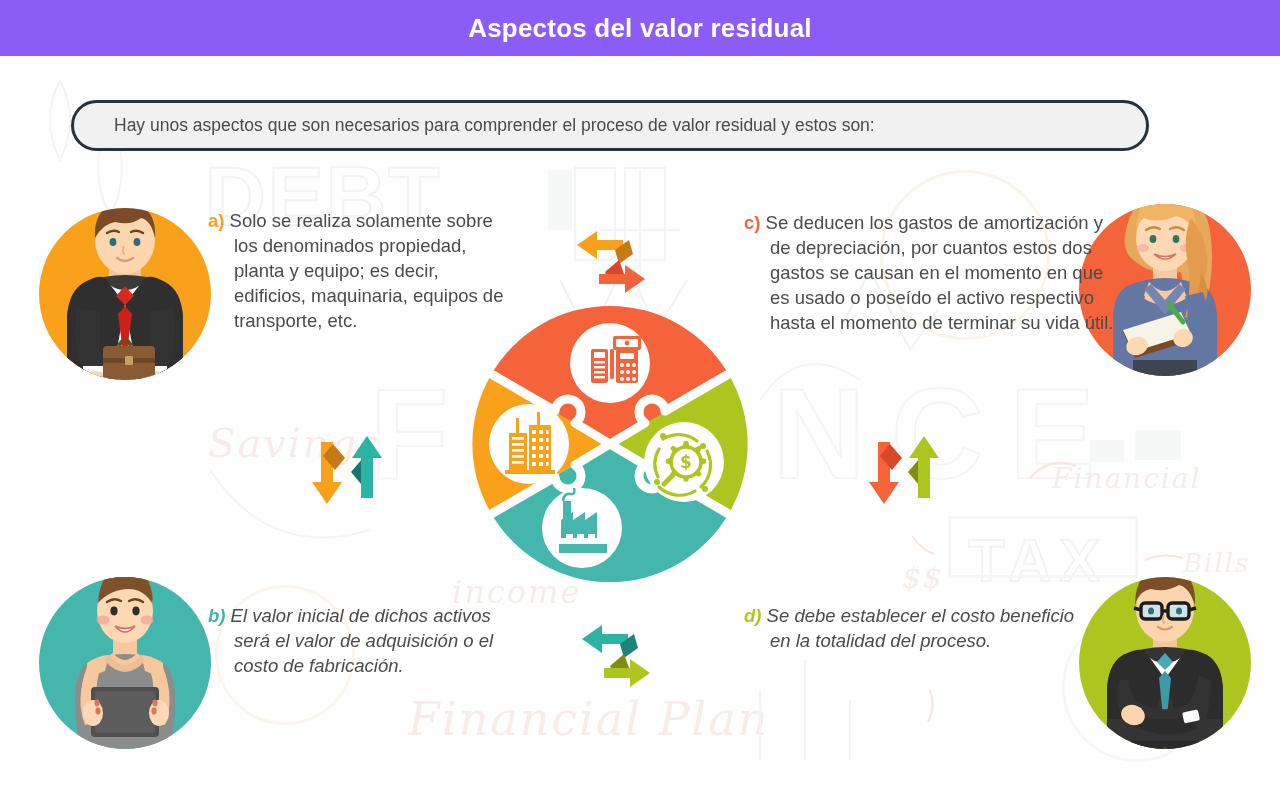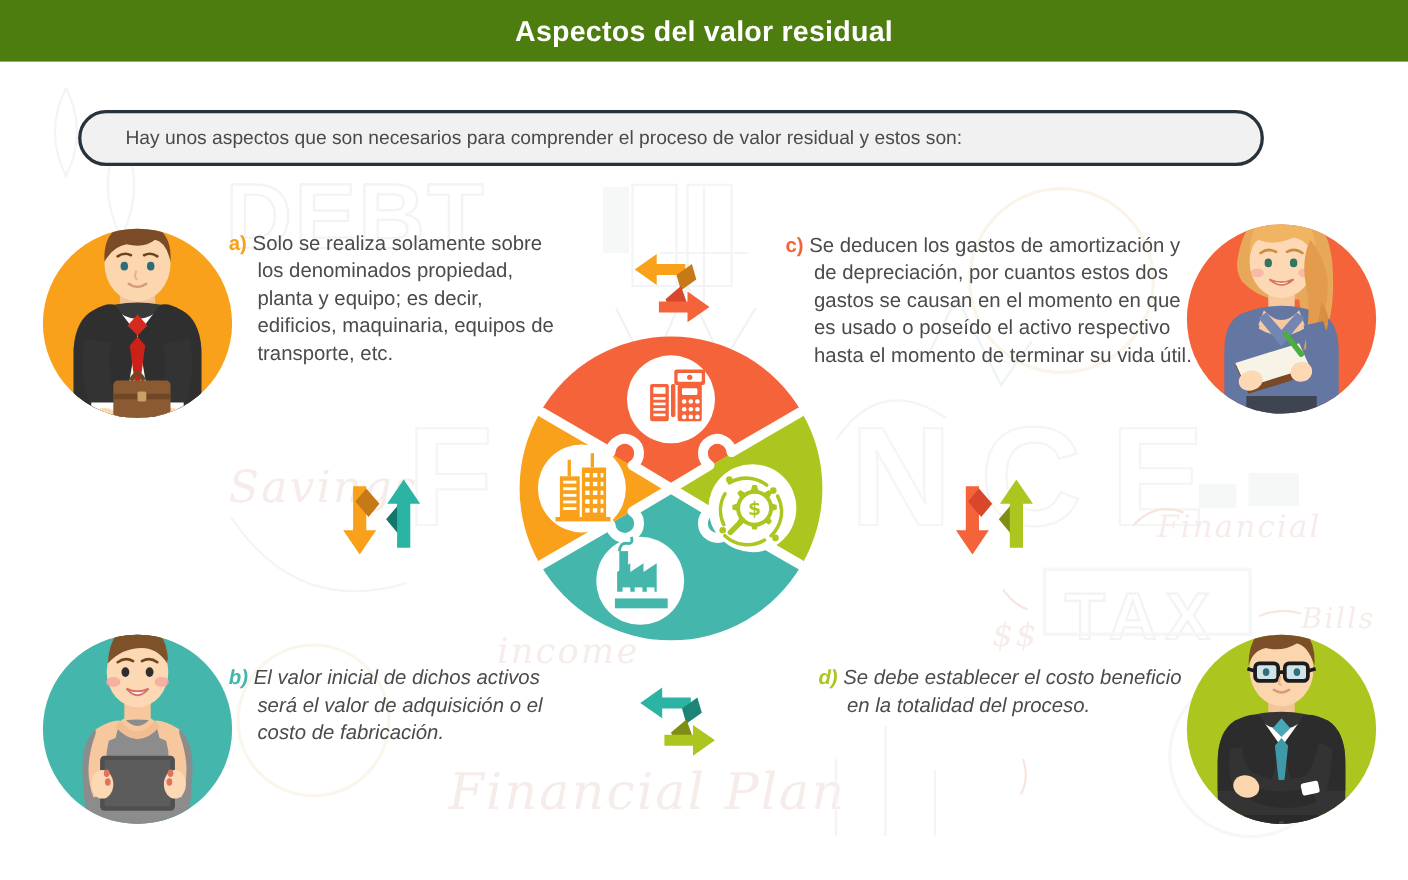--- a/index.html
+++ b/index.html
@@ -22,21 +22,21 @@
     white-space:nowrap;
   }
   .wm-script { font-family:"DejaVu Serif", serif; font-style:italic; font-weight:400; color:#f6ece9; }
   .wm-outline { color:transparent; -webkit-text-stroke:2px #f2f3f3; }
   .wm-box { position:absolute; border:3px solid #f3f5f7; }
   .wm-circle { position:absolute; border:3px solid #f7f3ea; border-radius:50%; }
 
   
   .header {
     position:absolute; left:0; top:0; width:1280px; height:56px;
-    background:#4d7c0f; z-index:5;
+    background:#8b5cf6; z-index:5;
     display:flex; align-items:center; justify-content:center;
   }
   .header h1 {
     color:#ffffff; font-size:26px; font-weight:700; letter-spacing:.2px;
     font-family:"Liberation Sans", sans-serif;
   }
 
   
   .intro {
     position:absolute; left:71px; top:100px; width:1078px; height:51px;
@@ -55,21 +55,21 @@
     font-family:"Liberation Sans", sans-serif;
     text-indent:-26px; padding-left:26px;
   }
   .lbl { font-weight:700; }
   .lbl-a { color:#f8a01c; }
   .lbl-b { color:#45b6ab; }
   .lbl-c { color:#f4633a; }
   .lbl-d { color:#adc61f; }
 
   #block-a { left:208px; top:208px; width:300px; }
-  #block-c { left:714px; top:210px; width:372px; }
+  #block-c { left:744px; top:210px; width:372px; }
   #block-b { left:208px; top:603px; width:290px;font-style:italic; }
   #block-d { left:744px; top:603px; width:350px;font-style:italic; }
 
   
   .avatar { position:absolute; width:172px; height:172px; border-radius:50%; z-index:4; overflow:visible; }
   #avatar-a { left:39px; top:208px; background:#f9a11b; }
   #avatar-c { left:1079px; top:204px; background:#f4633a; }
   #avatar-b { left:39px; top:577px; background:#45b6ab; }
   #avatar-d { left:1079px; top:577px; background:#adc61f; }
   .avatar svg { position:absolute; left:-14px; top:-22px; width:200px; height:200px; overflow:visible; }

